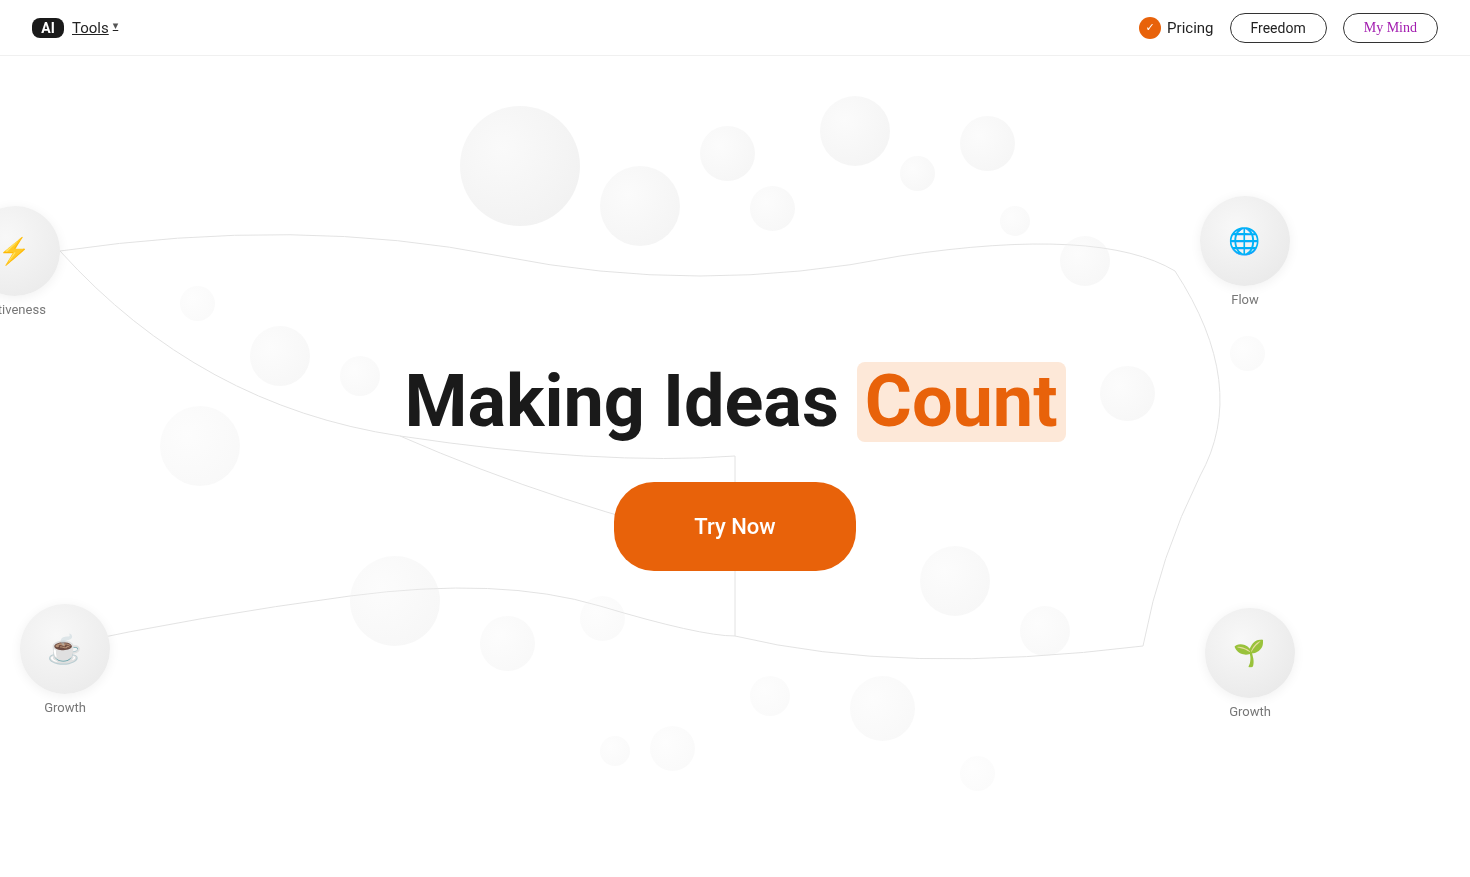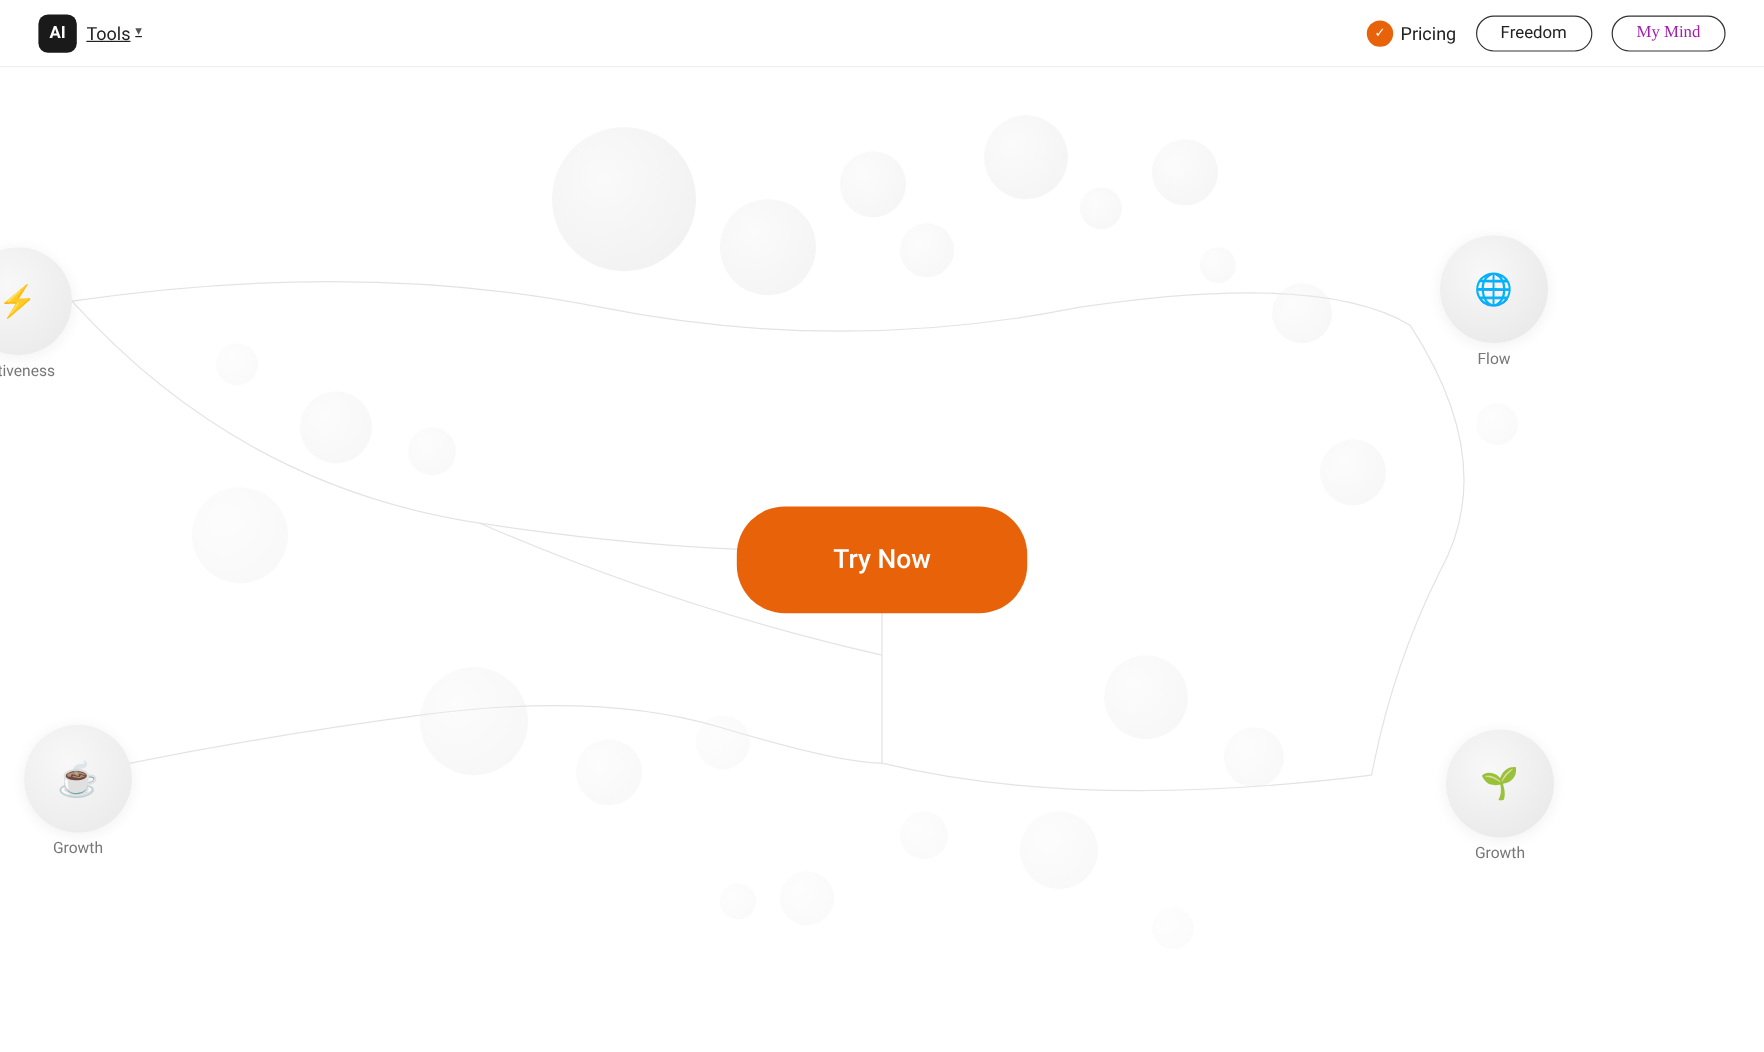--- a/index.html
+++ b/index.html
@@ -24,21 +24,21 @@
       z-index: 10;
       background: #fff;
     }
     .nav-left {
       display: flex;
       align-items: center;
       gap: 8px;
     }
     .logo-circle {
       width: 32px;
-      height: 32px;
+      height: 20px;
       background: #1a1a1a;
       border-radius: 8px;
       display: flex;
       align-items: center;
       justify-content: center;
       color: #fff;
       font-size: 14px;
       font-weight: bold;
     }
     .tools-btn {
@@ -403,18 +403,21 @@
   </div>
 
   <div class="floating-item" style="left:20px;bottom:162px;">
     <div class="floating-circle">
       <span class="floating-icon">☕</span>
     </div>
     <span class="floating-label">Growth</span>
   </div>
 
   <div class="hero-content">
+    <h1 class="hero-title">
+      <span>Making Ideas </span><span class="hero-title-highlight"><span class="hero-title-orange">Count</span></span>
+    </h1>
     <button class="try-now-btn">Try Now</button>
   </div>
 
   <div class="ratings-bar">
   </div>
 </section>
 
 </body></html>

